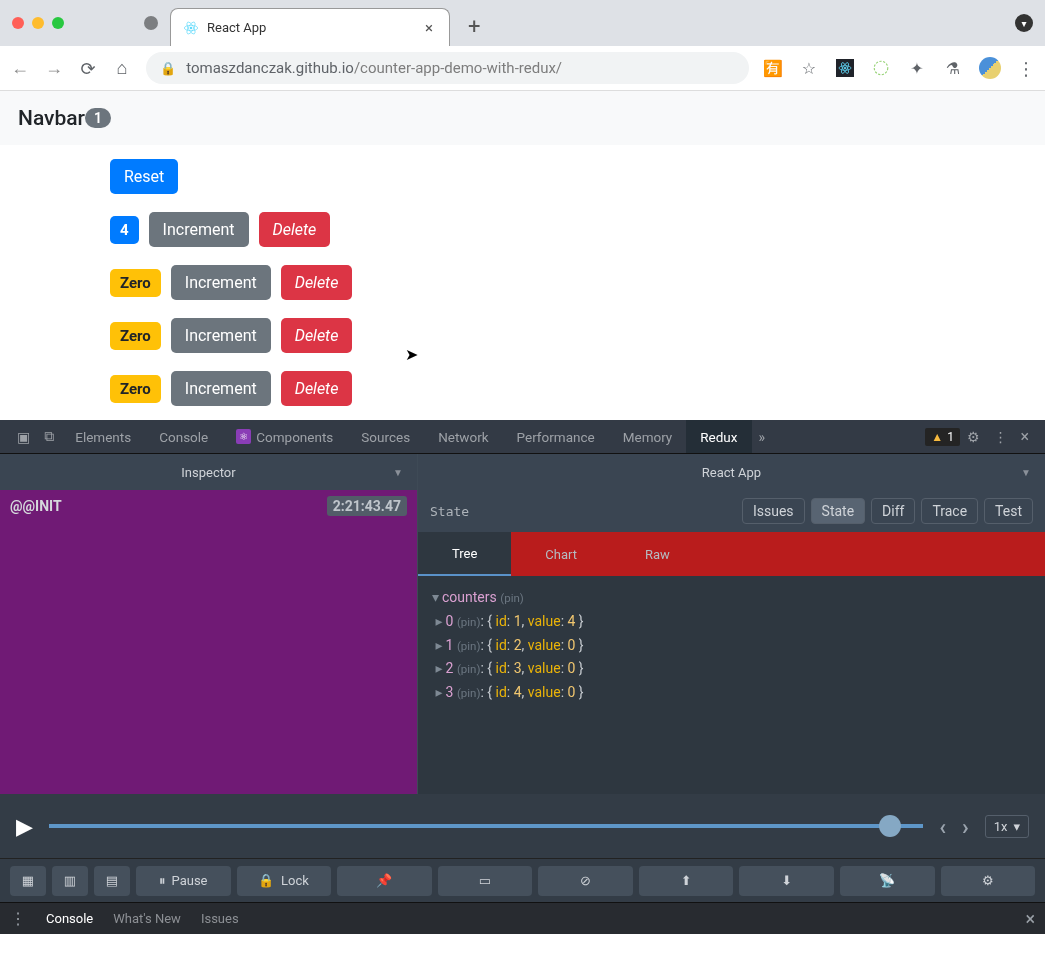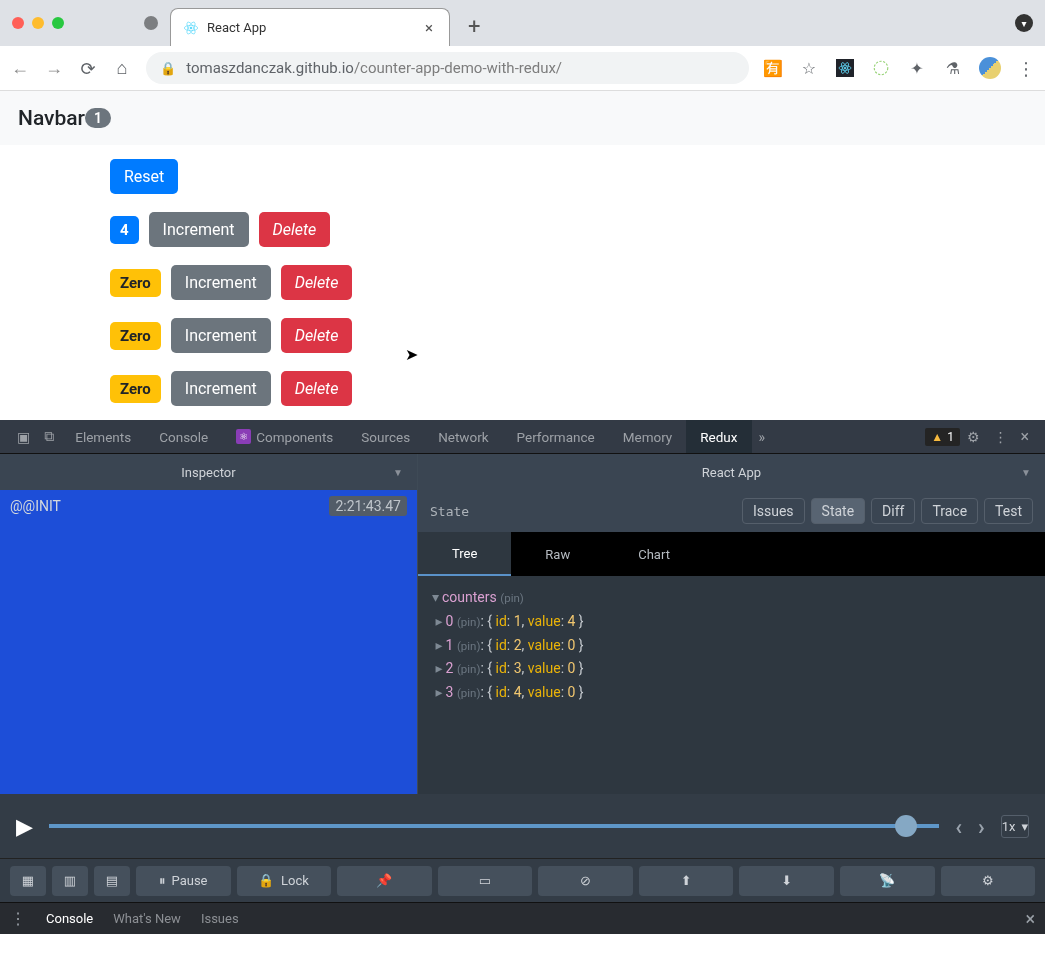--- a/index.html
+++ b/index.html
@@ -64,47 +64,47 @@
 .dt-close { font-size:16px; padding:0 6px; }
 
 
 .redux { display:flex; height:340px; }
 .redux-left { width:418px; display:flex; flex-direction:column; border-right:1px solid #3e4a56; }
 .redux-right { flex:1; display:flex; flex-direction:column; }
 .insp-header { height:36px; background:#3a4552; display:flex; align-items:center; justify-content:center; color:#cfd3d8; position:relative; }
 .insp-header .dd { position:absolute; right:14px; color:#8a9099; font-size:10px; }
 .filter-row { height:36px; display:flex; align-items:center; background:#2a333d; }
 .filter-input { background:transparent; border:none; color:#7d8891; font-family:"SF Mono",Menlo,Consolas,monospace; font-size:14px; padding:0 10px; width:100%; outline:none; }
-.action-list { flex:1; background:#1d4ed8; }
+.action-list { flex:1; background:#701a75;font-weight:bold; }
 .action-item { display:flex; align-items:center; padding:6px 10px; font-family:"SF Mono",Menlo,Consolas,monospace; font-size:14px; color:#d5d9dc; }
 .action-ts { margin-left:auto; background:#525c68; color:#bfc5cb; padding:2px 6px; border-radius:3px; font-size:14px; }
 
 .state-header { height:42px; background:#3a4552; display:flex; align-items:center; padding:0 12px; gap:6px; }
 .state-title { font-family:"SF Mono",Menlo,Consolas,monospace; color:#aeb4ba; margin-right:auto; }
 .view-btn { border:1px solid #555f6b; background:transparent; color:#cfd3d8; padding:4px 10px; border-radius:4px; font-size:14px; }
 .view-btn.active { background:#586472; }
-.view-tabs { height:44px; display:flex; background:#000000; }
+.view-tabs { height:44px; display:flex; background:#b91c1c; }
 .view-tab { padding:0 34px; display:flex; align-items:center; color:#b5bbc1; cursor:pointer; }
 .view-tab.active { background:#2e3740; color:#fff; border-bottom:2px solid #5a92c9; }
 .tree { flex:1; background:#2e3740; padding:10px 14px; font-family:"SF Mono",Menlo,Consolas,monospace; font-size:14px; line-height:1.7; }
 .tree-line { white-space:pre; }
 .tree-arrow { color:#7e8994; margin-right:3px; }
 .tree-key { color:#d9a0d0; }
 .tree-pin { color:#6b7681; font-size:11.5px; }
 .tree-brace { color:#c4c9ce; }
 .tree-prop { color:#eab308; }
 .tree-val { color:#f0c66f; }
 
 
 .playback { height:64px; background:#333c46; display:flex; align-items:center; padding:0 16px; gap:16px; }
 .play-btn { color:#fff; font-size:22px; }
 .slider { flex:1; height:4px; background:#5e96c8; display:flex; align-items:center; }
 .handle { width:22px; height:22px; background:#85a8c4; border-radius:50%; margin-left:95%; }
 .pb-chevron { color:#9aa3ad; font-size:22px; font-weight:bold; }
-.speed { border:1px solid #555f6b; color:#cfd3d8; padding:3px 0; border-radius:3px; font-size:13px; display:flex; gap:6px;align-items:center; }
+.speed { border:1px solid #555f6b; color:#cfd3d8; padding:3px 8px; border-radius:3px; font-size:13px; display:flex; gap:6px;align-items:center; }
 
 
 .btnbar { height:44px; background:#333c46; display:flex; align-items:center; padding:6px 10px; gap:6px; border-top:1px solid #222; }
 .bar-btn { flex:1; height:30px; background:#45505c; border-radius:4px; display:flex; align-items:center; justify-content:center; color:#cfd3d8; font-size:13px; gap:6px; }
 .bar-btn.small { flex:0 0 36px; }
 .bar-icon { font-size:13px; }
 
 
 .drawer { height:32px; background:#282b30; display:flex; align-items:center; padding:0 10px; gap:20px; border-top:1px solid #111; }
 .drawer-tab { color:#8c8f94; font-size:13px; }
@@ -258,22 +258,22 @@
       <div class="state-header">
         <span class="state-title">State</span>
         <button class="view-btn">Issues</button>
         <button class="view-btn active">State</button>
         <button class="view-btn">Diff</button>
         <button class="view-btn">Trace</button>
         <button class="view-btn">Test</button>
       </div>
       <div class="view-tabs">
         <div class="view-tab active">Tree</div>
+        <div class="view-tab">Chart</div>
         <div class="view-tab">Raw</div>
-        <div class="view-tab">Chart</div>
       </div>
       <div class="tree">
         <div class="tree-line"><span class="tree-arrow">▾</span><span class="tree-key">counters</span> <span class="tree-pin">(pin)</span></div>
         <div class="tree-line"> <span class="tree-arrow">▸</span><span class="tree-key">0</span> <span class="tree-pin">(pin)</span><span class="tree-brace">: { </span><span class="tree-prop">id</span><span class="tree-brace">: </span><span class="tree-val">1</span><span class="tree-brace">, </span><span class="tree-prop">value</span><span class="tree-brace">: </span><span class="tree-val">4</span><span class="tree-brace"> }</span></div>
         <div class="tree-line"> <span class="tree-arrow">▸</span><span class="tree-key">1</span> <span class="tree-pin">(pin)</span><span class="tree-brace">: { </span><span class="tree-prop">id</span><span class="tree-brace">: </span><span class="tree-val">2</span><span class="tree-brace">, </span><span class="tree-prop">value</span><span class="tree-brace">: </span><span class="tree-val">0</span><span class="tree-brace"> }</span></div>
         <div class="tree-line"> <span class="tree-arrow">▸</span><span class="tree-key">2</span> <span class="tree-pin">(pin)</span><span class="tree-brace">: { </span><span class="tree-prop">id</span><span class="tree-brace">: </span><span class="tree-val">3</span><span class="tree-brace">, </span><span class="tree-prop">value</span><span class="tree-brace">: </span><span class="tree-val">0</span><span class="tree-brace"> }</span></div>
         <div class="tree-line"> <span class="tree-arrow">▸</span><span class="tree-key">3</span> <span class="tree-pin">(pin)</span><span class="tree-brace">: { </span><span class="tree-prop">id</span><span class="tree-brace">: </span><span class="tree-val">4</span><span class="tree-brace">, </span><span class="tree-prop">value</span><span class="tree-brace">: </span><span class="tree-val">0</span><span class="tree-brace"> }</span></div>
       </div>
     </div>
   </div>

